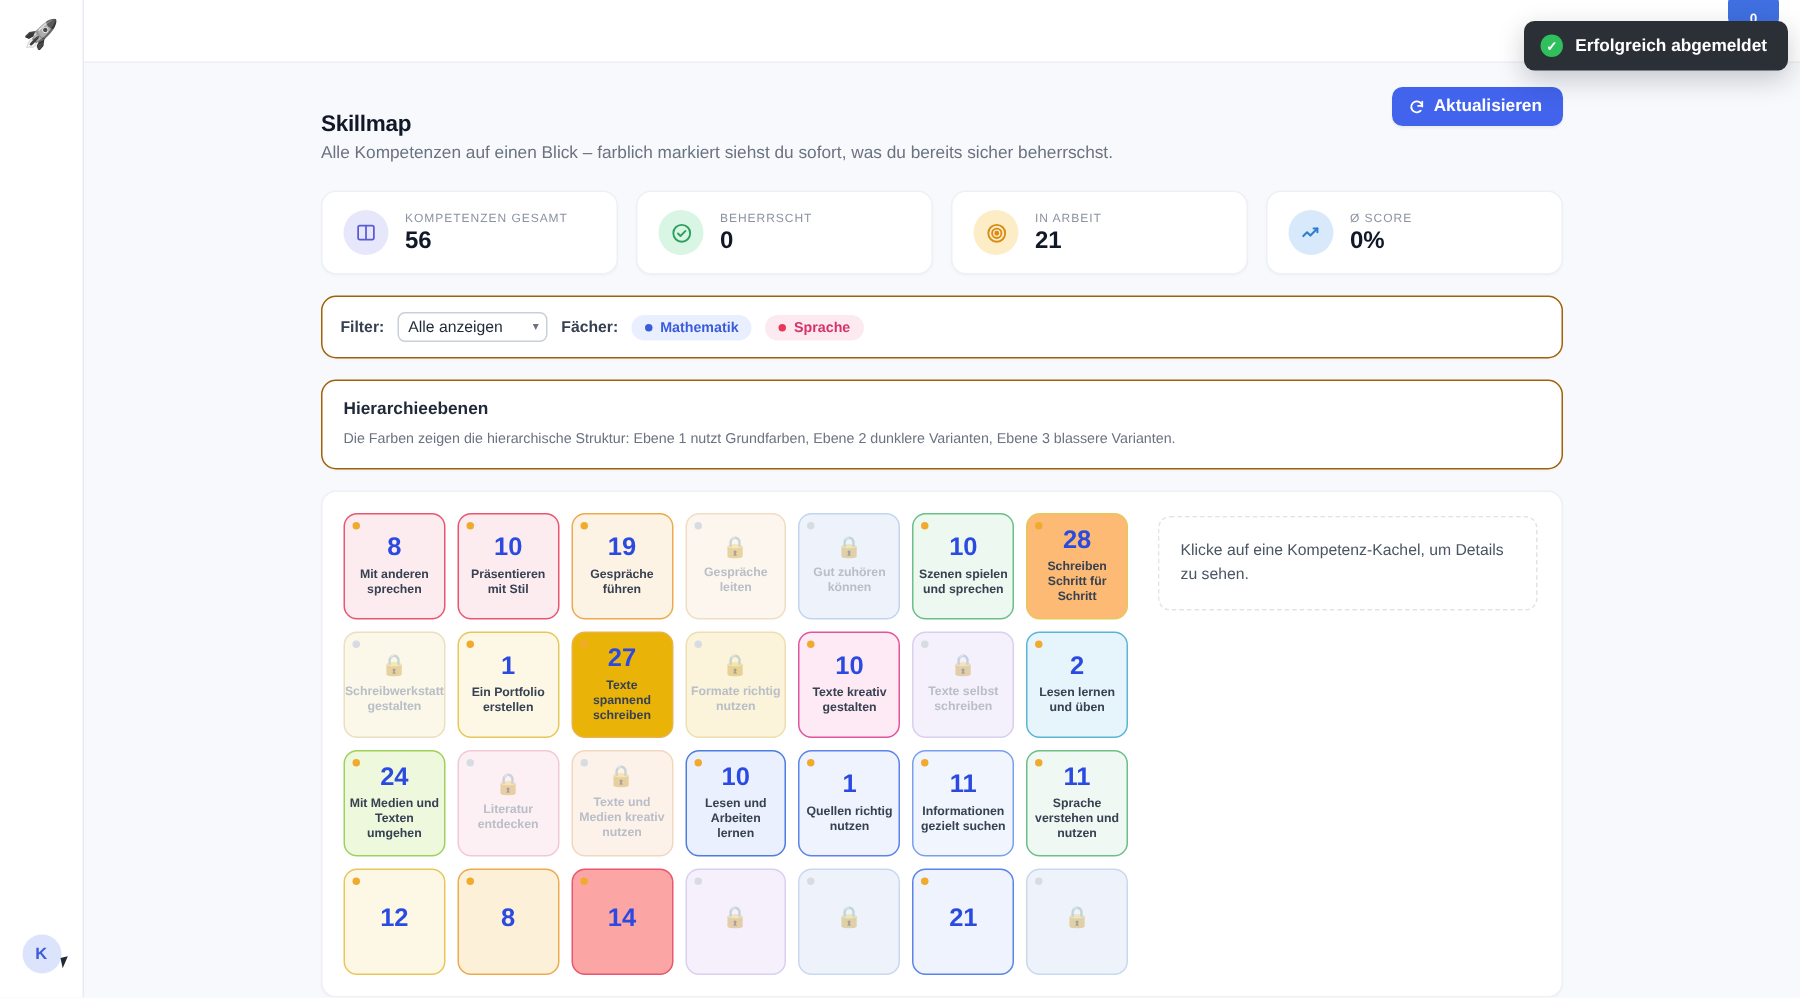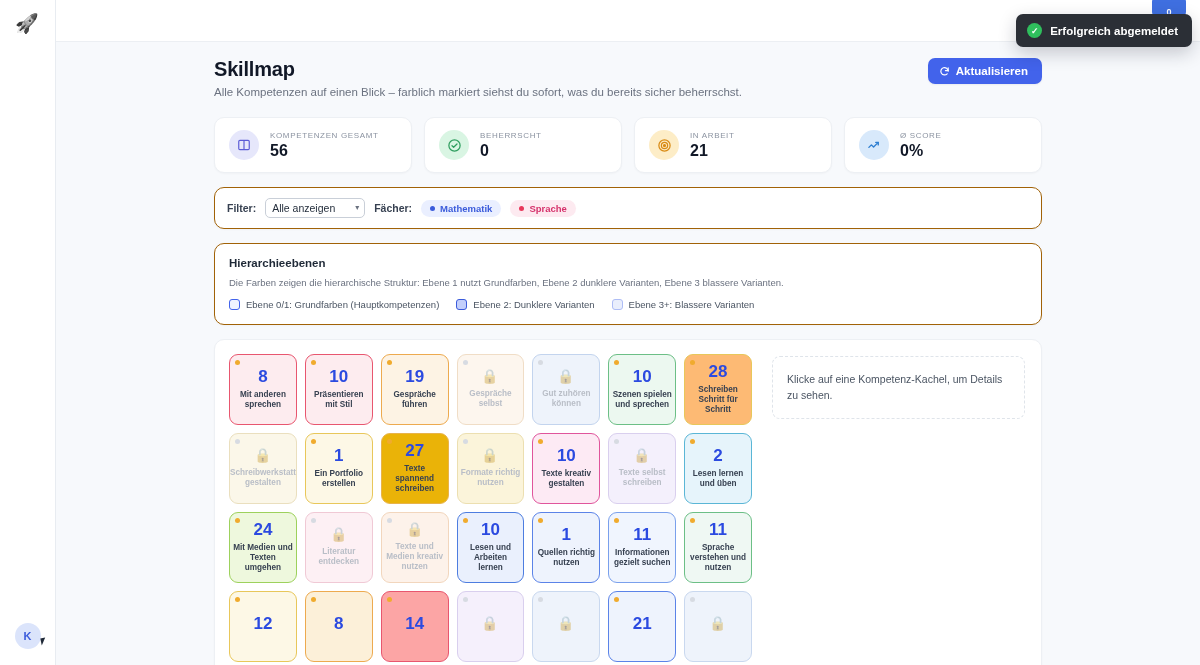--- a/index.html
+++ b/index.html
@@ -41,21 +41,21 @@
   .main {
     flex: 1; height: 665px;
     background: #f7f9fc;
     overflow: hidden;
     position: relative;
   }
   .topbar { height: 42px; background: #ffffff; border-bottom: 1px solid #eceff3; }
   .content { padding: 16px 158px 0 158px; }
 
   .page-head { display: flex; align-items: flex-start; justify-content: space-between; }
-  .page-title { font-size: 20px; font-weight: 700; color: #111827; letter-spacing: -0.2px; }
+  .page-title { font-size: 15px; font-weight: 700; color: #111827; letter-spacing: -0.2px; margin-top: 16px; }
   .page-sub { font-size: 11.5px; color: #6b7280; margin-top: 5px; }
 
   .btn-refresh {
     background: #4263eb; color: #fff;
     border: none; border-radius: 7px;
     padding: 7px 14px 7px 11px;
     font-size: 11.5px; font-weight: 600;
     display: inline-flex; align-items: center; gap: 6px;
     font-family: "Liberation Sans", sans-serif;
     cursor: pointer;
@@ -272,34 +272,20 @@
         </span>
         <span class="chip red">
           <span class="dot"></span>
           <span>Sprache</span>
         </span>
       </div>
 
       <div class="panel hier">
         <div class="hier-title">Hierarchieebenen</div>
         <div class="hier-desc">Die Farben zeigen die hierarchische Struktur: Ebene 1 nutzt Grundfarben, Ebene 2 dunklere Varianten, Ebene 3 blassere Varianten.</div>
-        <div class="legend">
-          <div class="legend-item">
-            <span class="sw"></span>
-            <span>Ebene 0/1: Grundfarben (Hauptkompetenzen)</span>
-          </div>
-          <div class="legend-item">
-            <span class="sw mid"></span>
-            <span>Ebene 2: Dunklere Varianten</span>
-          </div>
-          <div class="legend-item">
-            <span class="sw pale"></span>
-            <span>Ebene 3+: Blassere Varianten</span>
-          </div>
-        </div>
       </div>
 
       <div class="board">
         <div class="board-inner" style="grid-column:1 / -1;">
           <div class="grid-pane">
             <div class="tile-grid" id="tile-grid">
                 <div class="tile" style="border-color: rgb(232, 86, 111); background: rgb(253, 236, 239);">
                   <span class="pin"></span>
                   <div class="num">8</div>
                   <div class="lbl">Mit anderen sprechen</div>
@@ -310,21 +296,21 @@
                   <div class="lbl">Präsentieren mit Stil</div>
                 </div>
                 <div class="tile" style="border-color: rgb(237, 170, 79); background: rgb(253, 243, 228);">
                   <span class="pin"></span>
                   <div class="num">19</div>
                   <div class="lbl">Gespräche führen</div>
                 </div>
                 <div class="tile locked" style="border-color: rgb(240, 221, 198); background: rgb(253, 246, 238);">
                   <span class="pin"></span>
                   <div class="lock">🔒</div>
-                  <div class="lbl">Gespräche selbst</div>
+                  <div class="lbl">Gespräche leiten</div>
                 </div>
                 <div class="tile locked" style="border-color: rgb(195, 212, 238); background: rgb(238, 243, 251);">
                   <span class="pin"></span>
                   <div class="lock">🔒</div>
                   <div class="lbl">Gut zuhören können</div>
                 </div>
                 <div class="tile" style="border-color: rgb(108, 191, 134); background: rgb(236, 248, 240);">
                   <span class="pin"></span>
                   <div class="num">10</div>
                   <div class="lbl">Szenen spielen und sprechen</div>

